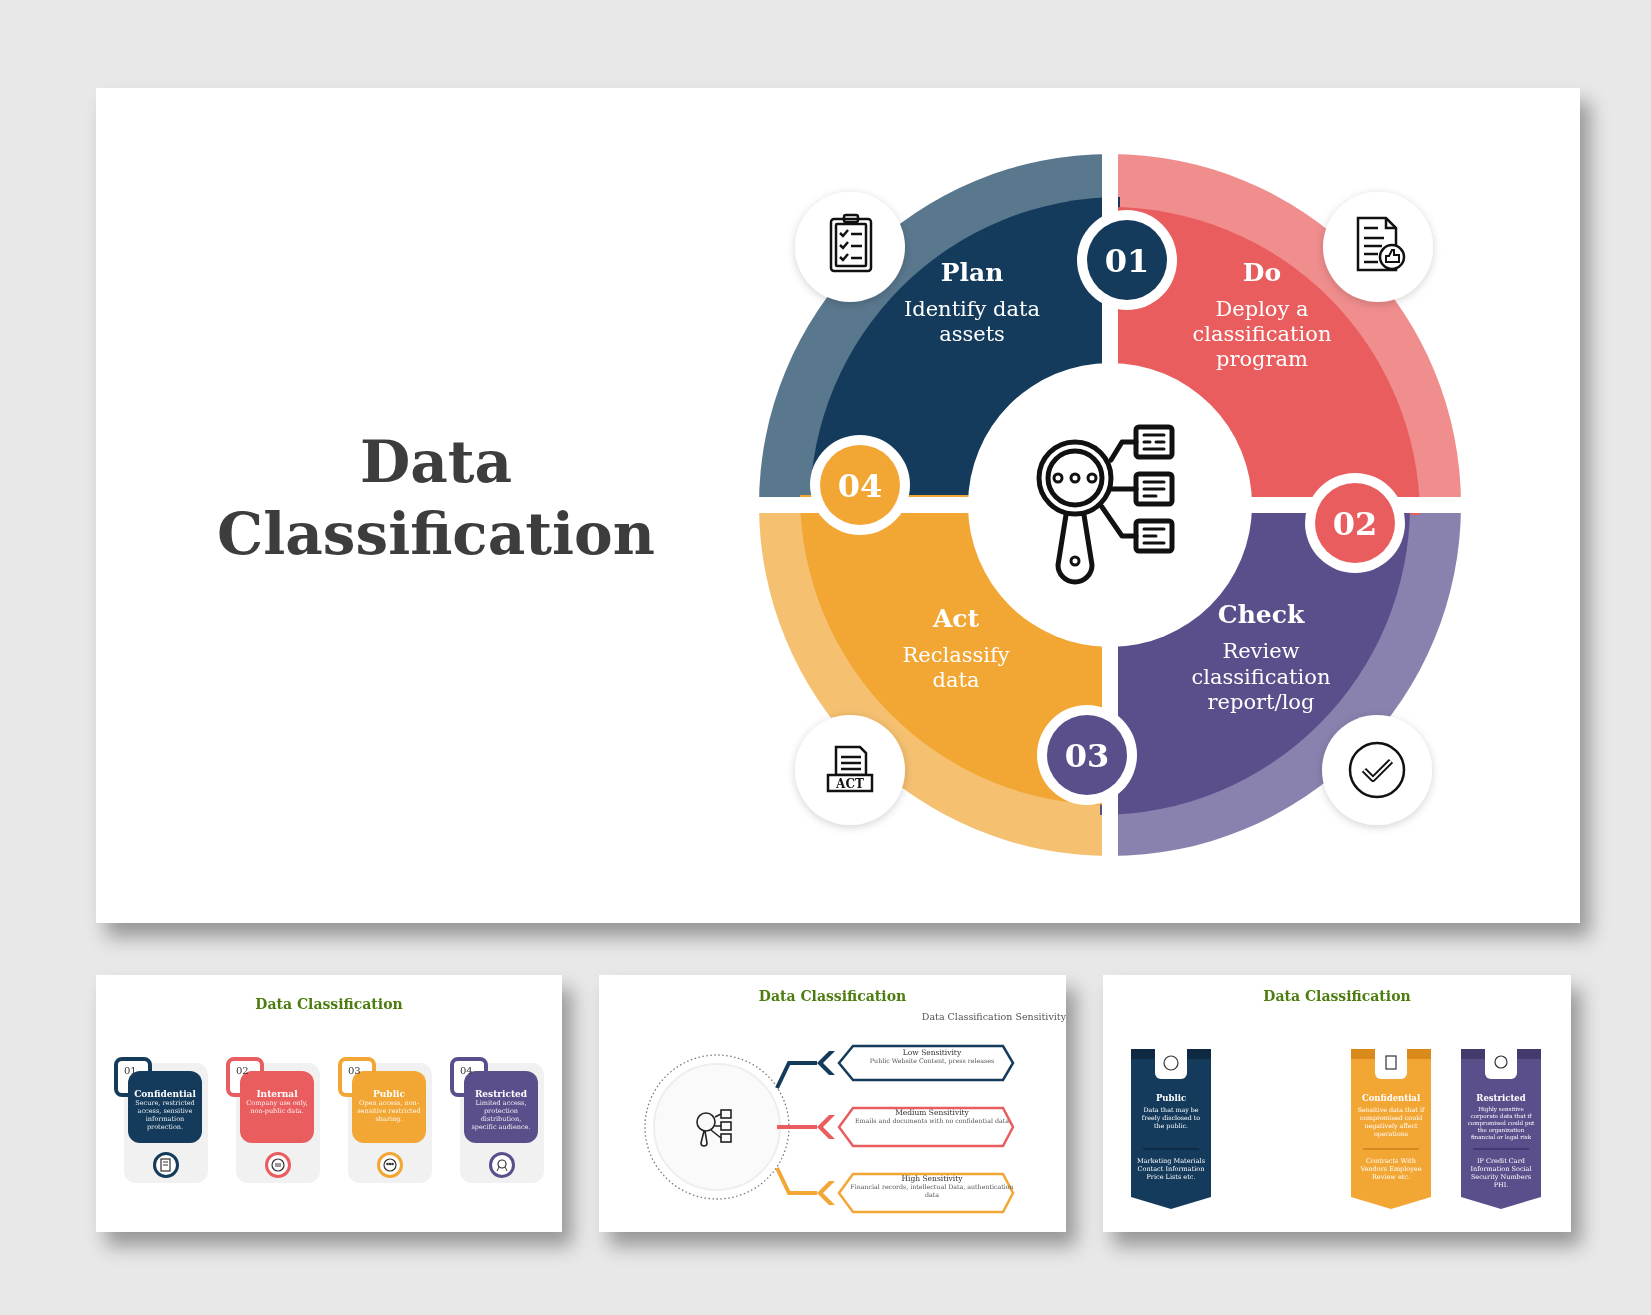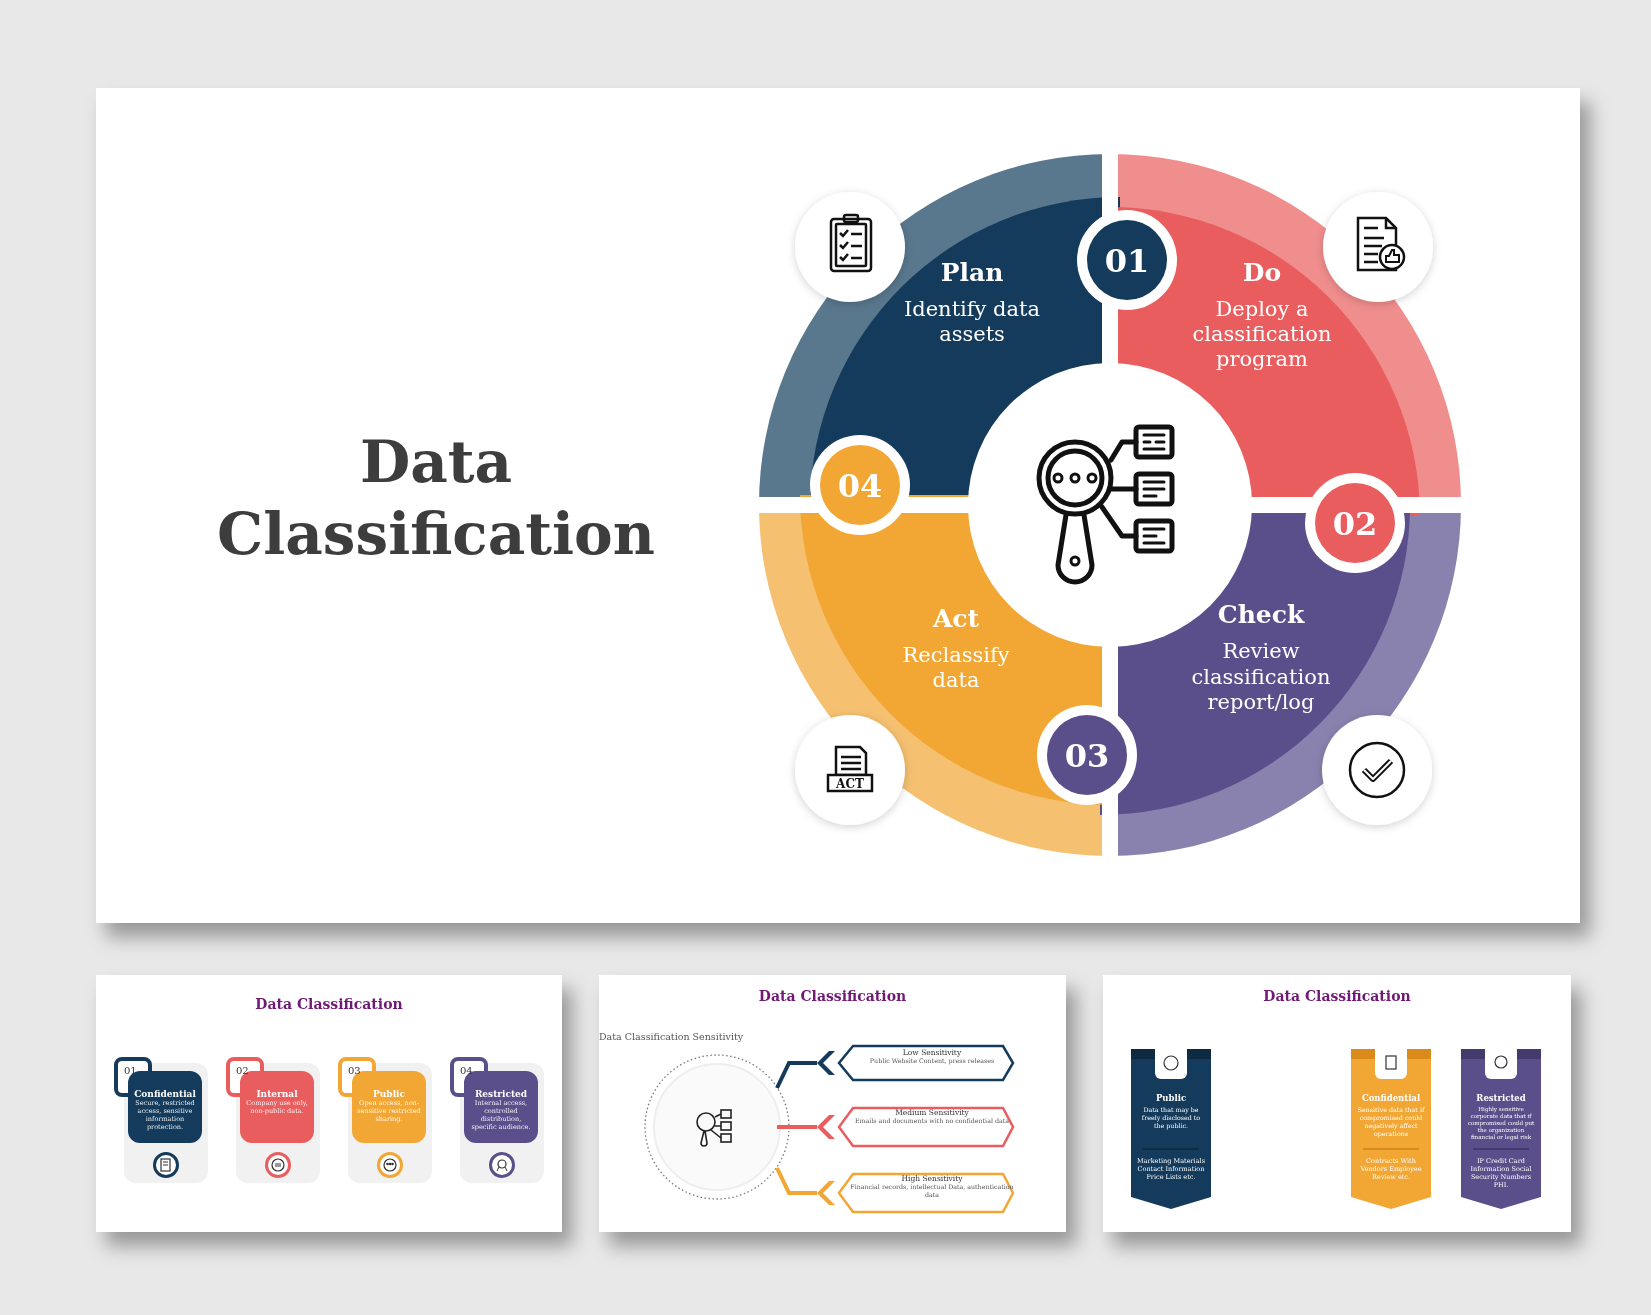--- a/index.html
+++ b/index.html
@@ -13,22 +13,22 @@
     position: absolute; left: 120px; top: 338px; width: 440px; text-align: center;
     font-family: "DejaVu Serif", serif; font-weight: bold; font-size: 58px; line-height: 72px; color: #3d3d3d;
   }
   svg text { font-family: "DejaVu Serif", "Liberation Serif", serif; }
   .wheel { position: absolute; left: 0; top: 0; }
 
   #thumb-1 { left: 96px; top: 975px; width: 466px; height: 257px; }
   #thumb-2 { left: 599px; top: 975px; width: 467px; height: 257px; }
   #thumb-3 { left: 1103px; top: 975px; width: 468px; height: 257px; }
 
-  .t-title { position: absolute; left: 0; width: 100%; text-align: center; font-weight: bold; font-size: 14px; color: #701a75; }
-  .t-sub { position: absolute; left: 0; width: 100%; text-align: left; font-size: 9.5px; color: #555; margin-top: 20px; }
+  .t-title { position: absolute; left: 0; width: 100%; text-align: center; font-weight: bold; font-size: 14px; color: #4d7c0f; }
+  .t-sub { position: absolute; left: 0; width: 100%; text-align: right; font-size: 9.5px; color: #555; }
 
   
   .c1-card { position: absolute; top: 88px; width: 84px; height: 120px; background: #f1f1f1; border-radius: 12px; }
   .c1-tab { position: absolute; width: 38px; height: 40px; border: 4px solid; border-radius: 8px; background: #fff; box-sizing: border-box; }
   .c1-inner { position: absolute; width: 74px; height: 72px; border-radius: 12px; color: #fff; text-align: center; box-sizing: border-box; padding-top: 18px; }
   .c1-inner .h { font-weight: bold; font-size: 9px; }
   .c1-inner .d { font-size: 6.5px; line-height: 8px; padding: 0 4px; opacity: 0.92; }
   .c1-num { position: absolute; font-size: 10px; color: #333; font-weight: 500; }
   .c1-ic { position: absolute; width: 26px; height: 26px; border-radius: 50%; border: 3px solid; background: #fff; box-sizing: border-box; display:flex; align-items:center; justify-content:center; }
 
@@ -227,21 +227,21 @@
           <circle cx="9.5" cy="6" r="1.3" fill="#333"></circle>
         </svg>
     </div>
   </div>
 
   <div>
     <div class="c1-card" style="left:364px"></div>
     <div class="c1-tab" style="left:354px; top:82px; border-color:#5b4f8b"></div>
     <div class="c1-inner" style="left:368px; top:96px; background:#5b4f8b">
       <div class="h">Restricted</div>
-      <div class="d">Internal access, controlled distribution, specific audience.</div>
+      <div class="d">Limited access, protection distribution, specific audience.</div>
     </div>
     <div class="c1-num" style="left:364px; top:90px">04</div>
     <div class="c1-ic" style="left:393px; top:177px; border-color:#5b4f8b">
       <svg width="14" height="14" viewBox="0 0 14 14">
           <circle cx="7" cy="6" r="4" fill="none" stroke="#333" stroke-width="1.2"></circle>
           <path d="M4 9l-2 4M10 9l2 4" stroke="#333"></path>
         </svg>
     </div>
   </div>
 </div>

